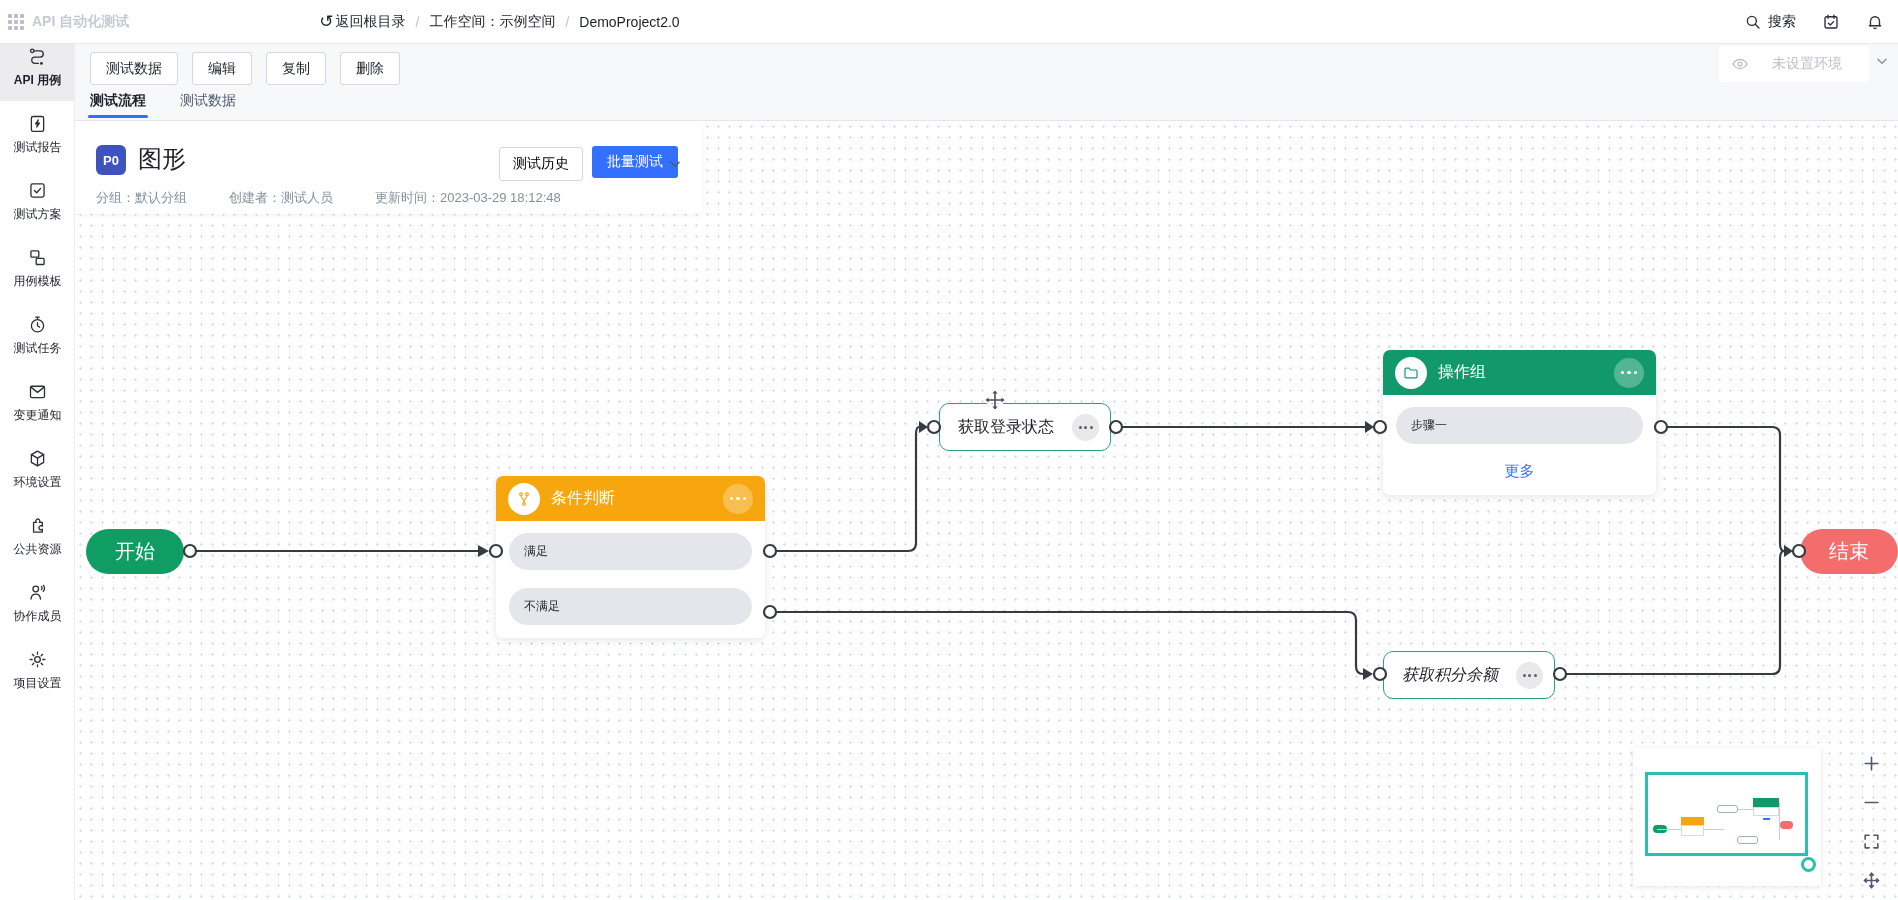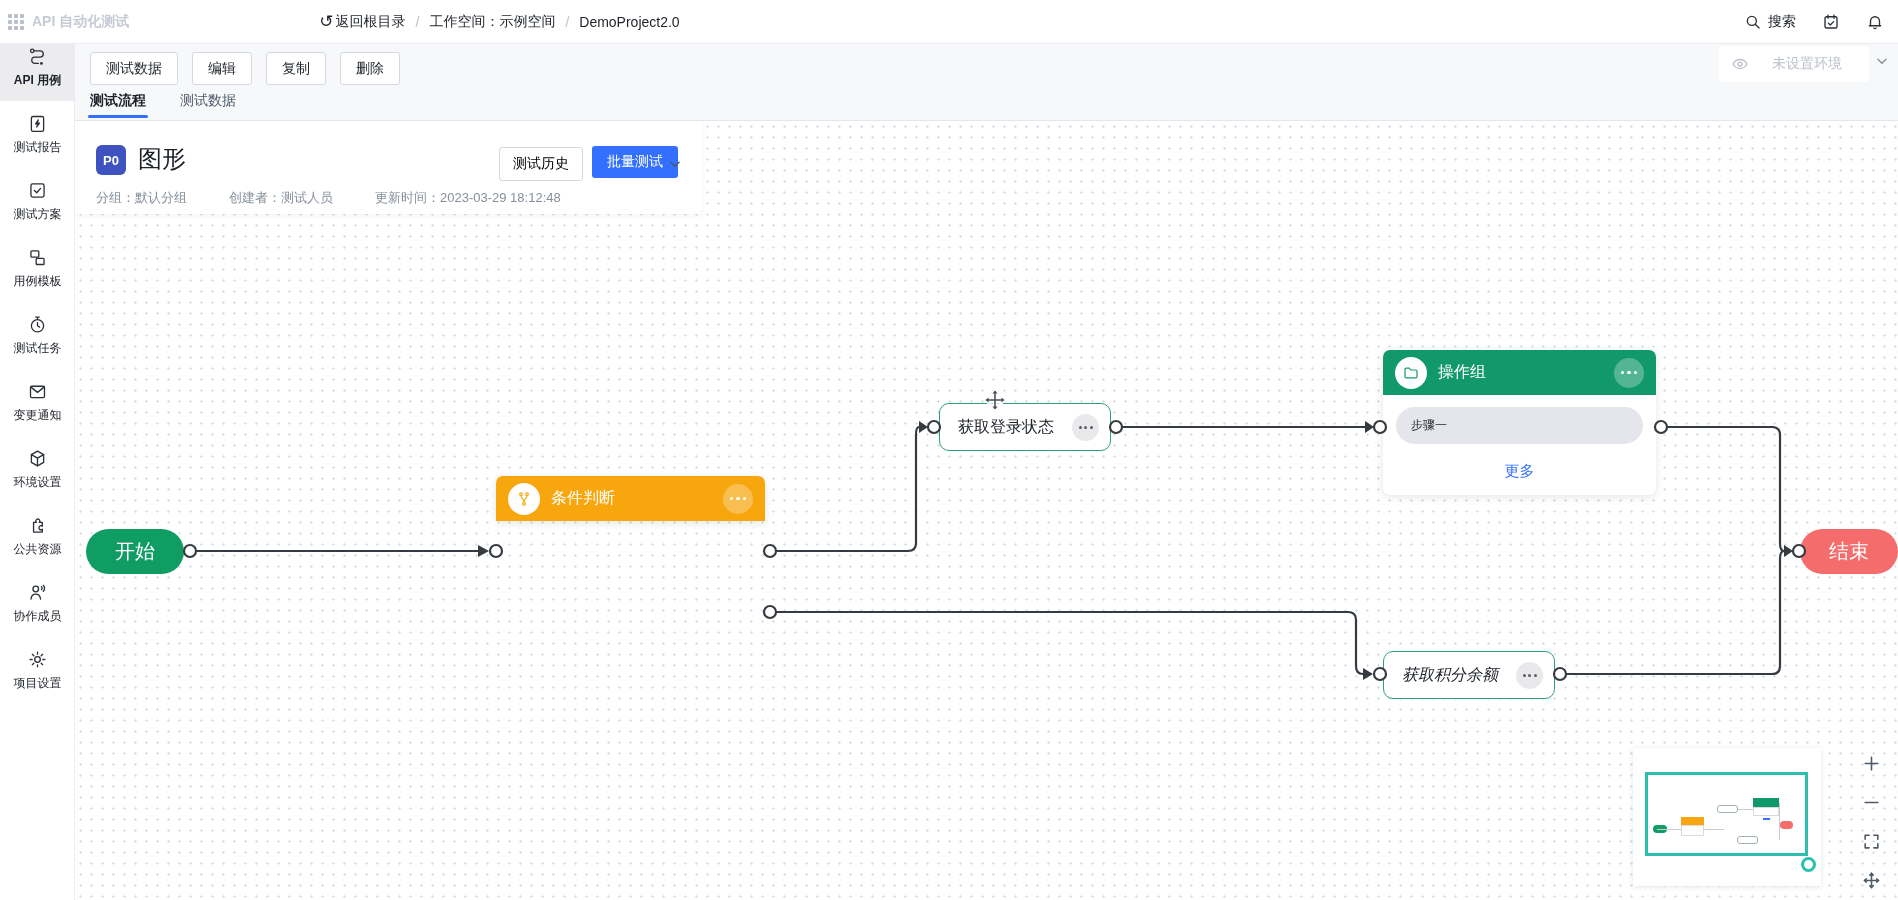--- a/index.html
+++ b/index.html
@@ -295,20 +295,24 @@
           <circle cx="12" cy="18.5" r="1.8"></circle>
           <path d="M8 7.4c0 4.4 4 3.4 4 9.2M16 7.4c0 4.4-4 3.4-4 9.2"></path>
         </svg>
     </span>
     <span class="ttl">条件判断</span>
     <span class="dots-btn">
         <i></i>
         <i></i>
         <i></i>
       </span>
+  </div>
+  <div class="gn-body">
+    <div class="rowpill">满足</div>
+    <div class="rowpill">不满足</div>
   </div>
 </div>
 
 <div class="abs stepnode login">
   <span class="ttl">获取登录状态</span>
   <span class="mini-dots">
       <i></i>
       <i></i>
       <i></i>
     </span>

